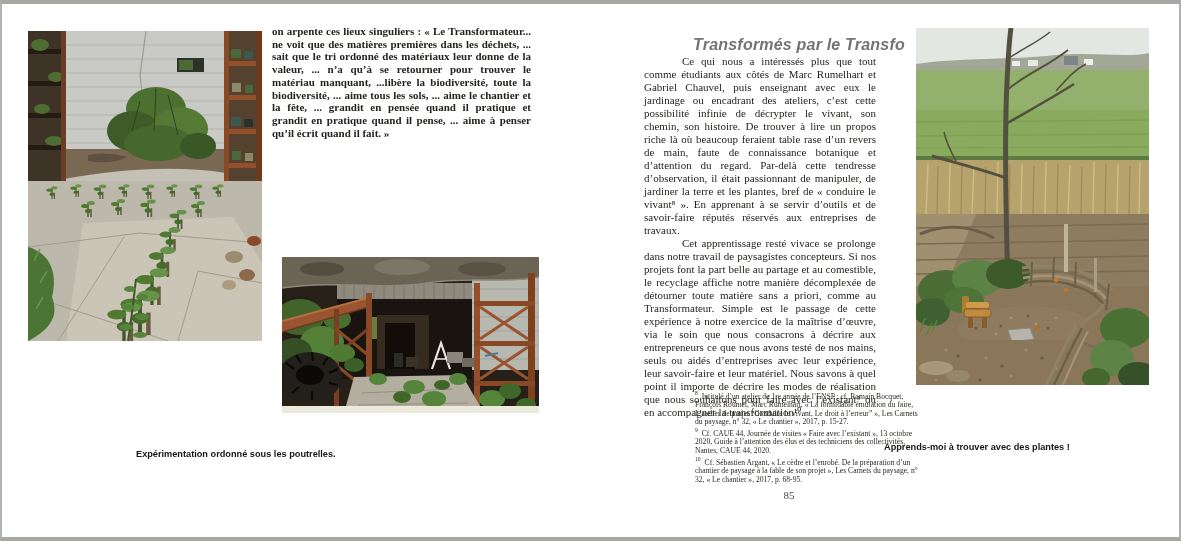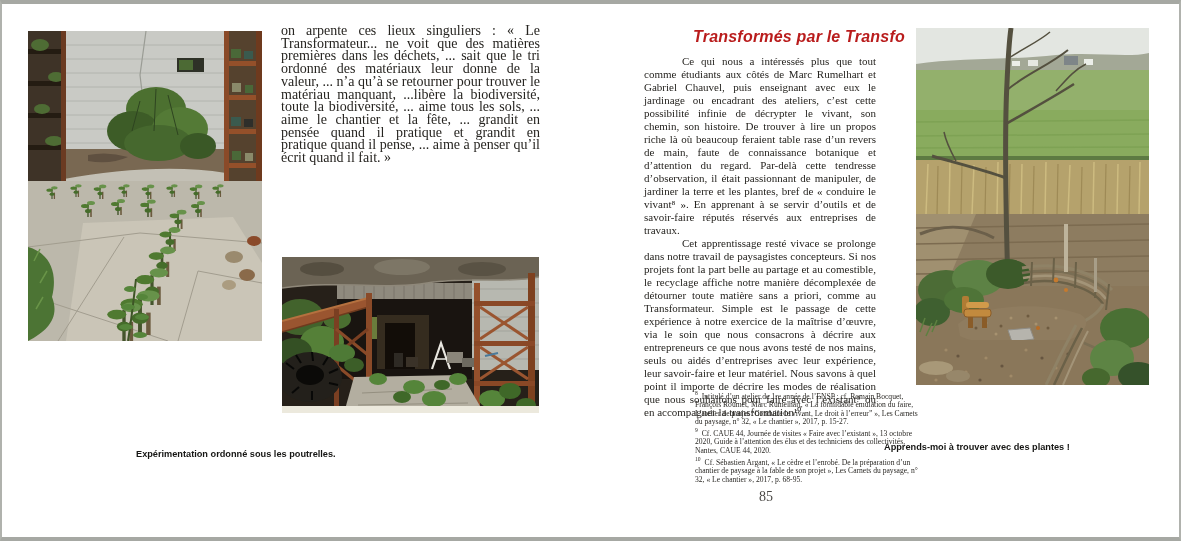--- a/index.html
+++ b/index.html
@@ -12,45 +12,46 @@
     position:absolute; inset:0; pointer-events:none;
     border-top:4px solid #a6a8a3; border-bottom:4px solid #a6a8a3;
     border-left:2px solid #b0b2ad; border-right:2px solid #b0b2ad;
   }
   .photo{ position:absolute; display:block; }
   .photo1{ left:28px; top:31px; }
   .photo2{ left:282px; top:257px; }
   .photo3{ left:916px; top:28px; }
 
   .quote-col{
-    position:absolute; left:281px; top:25px; width:259px;
-    font-size:14px; line-height:12.7px; text-align:justify;
+    position:absolute; left:272px; top:25px; width:259px;
+    font-size:11px; line-height:12.7px; text-align:justify;
     color:#262420;
+    font-weight:bold;
   }
   .heading{
-    position:absolute; left:683px; top:28px; width:232px;
+    position:absolute; left:683px; top:36px; width:232px;
     text-align:center; font-family:"Liberation Sans", sans-serif;
-    font-style:italic; font-weight:bold; font-size:16px; color:#b91c1c;
+    font-style:italic; font-weight:bold; font-size:16px; color:#737373;
     letter-spacing:.2px;
   }
   .body-col{
     position:absolute; left:644px; top:55px; width:232px;
     font-size:11px; line-height:13px; text-align:justify;
     color:#262420; hyphens:auto;
   }
   .body-col p{ text-indent:38px; }
   .footnotes{
     position:absolute; left:695px; top:389px; width:230px;
     font-size:7.6px; line-height:8.3px; color:#2a2824; text-align:left;
   }
   .fn{ margin:0; }
   .fn-num{ font-size:5.6px; vertical-align:4px; padding-right:4px; }
   .page-num{
-    position:absolute; left:749px; top:489px; width:34px; text-align:center;
-    font-size:14px; color:#4a4845;
+    position:absolute; left:772px; top:489px; width:34px; text-align:center;
+    font-size:11px; color:#4a4845;
   }
   .caption{
     font-family:"Liberation Sans", sans-serif; color:#161614;
   }
   .caption .cap-title{ font-weight:bold; font-size:9.2px; line-height:11px; }
   .caption .cap-body{ font-size:8.3px; line-height:9.6px; color:#282826; }
   .left-caption{ position:absolute; left:136px; top:449px; width:212px; }
   .right-caption{ position:absolute; left:884px; top:442px; width:256px; }
 </style>
 </head>

